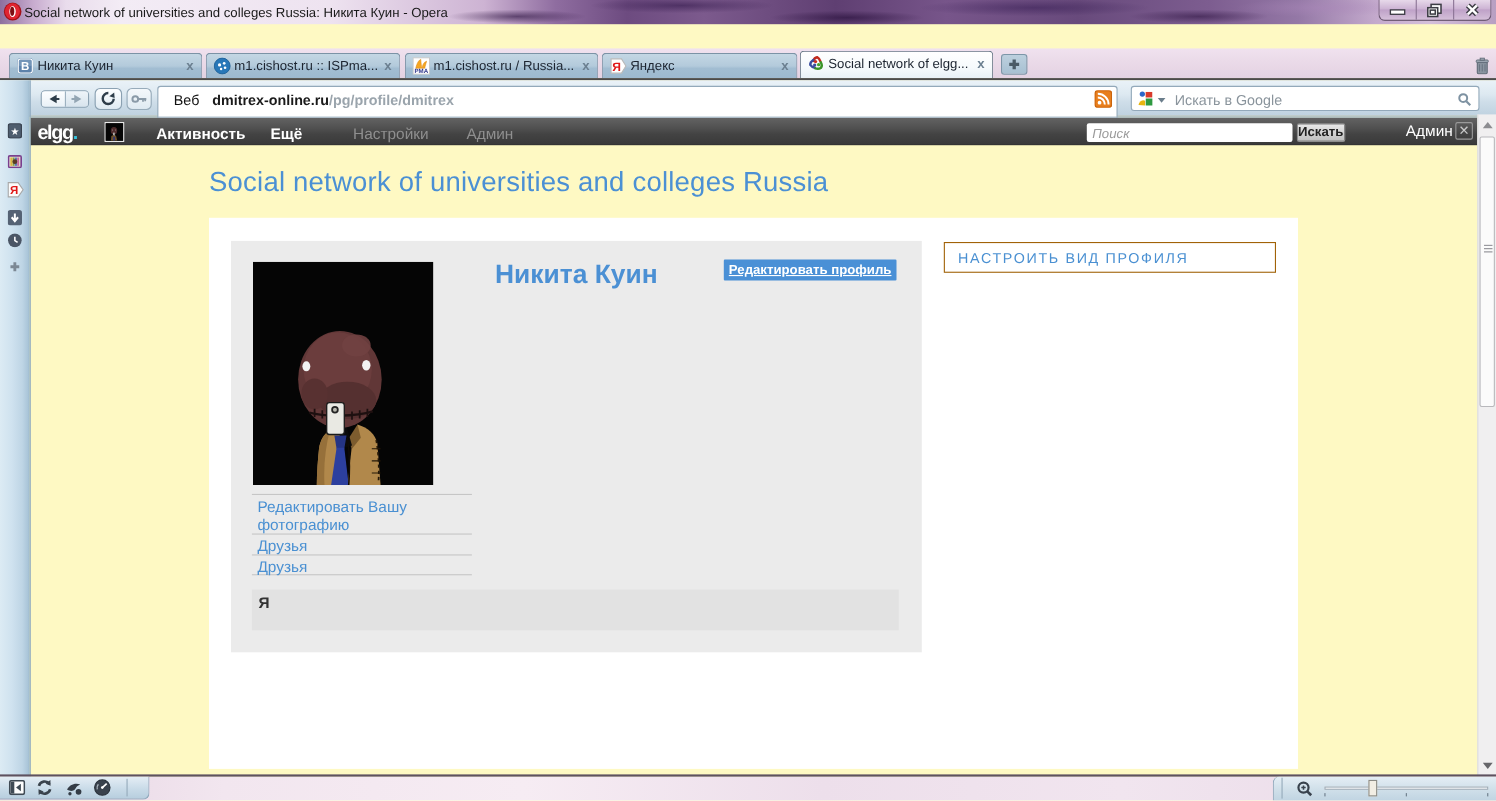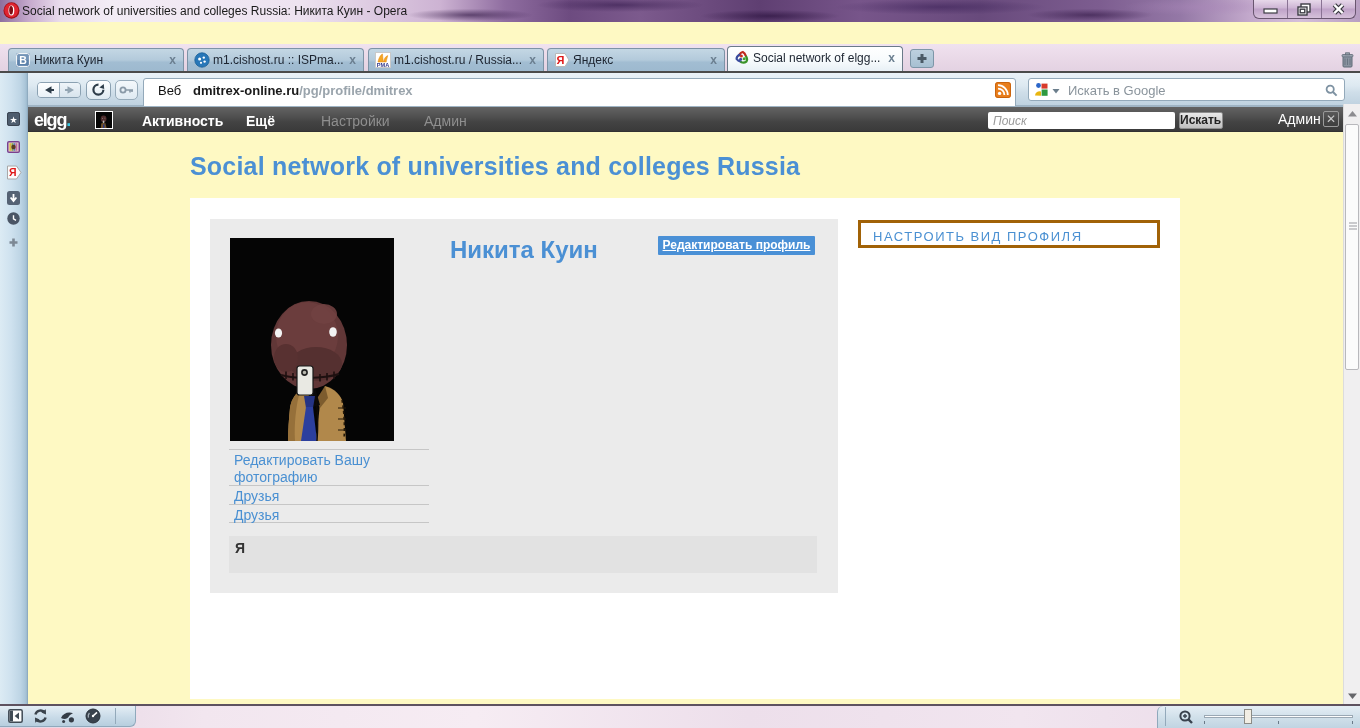--- a/index.html
+++ b/index.html
@@ -79,34 +79,34 @@
 #esearch { position:absolute; left:960px; top:5px; width:187px; height:17px; background:#fff; border-radius:2px; }
 #esearch span { position:absolute; left:5px; top:2px; font-size:12px; color:#9a9a9a;font-style:italic; }
 #ebtn { position:absolute; left:1151px; top:5px; width:44px; height:17px;
   background:linear-gradient(180deg,#e8e8e8,#bfbfbf); border:1px solid #8e8e8e; border-radius:2px;
   font-size:12px; font-weight:bold; color:#222; text-align:left; line-height:15px; }
 #elogout { position:absolute; left:1250px; top:4px; font-size:14px; color:#fff; }
 #exbox { position:absolute; left:1295px; top:4px; width:16px; height:16px; border:1px solid #9a9a9a;
   border-radius:2px; color:#c9c9c9; font-size:12px; text-align:center; line-height:14px; }
 
 
-#pagehead { left:190px; top:152px; font-size:25px; font-weight:bold; color:#4b90d4; letter-spacing:0.2px; }
+#pagehead { left:190px; top:152px; font-size:25px; font-weight:normal; color:#4b90d4; letter-spacing:0.2px; }
 #whitebox { left:190px; top:198px; width:990px; height:501px; background:#ffffff; }
 #panel { position:absolute; left:20px; top:21px; width:628px; height:374px; background:#ebebeb; }
 #dollav { position:absolute; left:20px; top:19px; width:164px; height:203px; }
 #pname { position:absolute; left:240px; top:17px; font-size:24px; font-weight:bold; color:#4b90d4; }
 #editbtn { position:absolute; left:448px; top:17px; width:157px; height:19px; background:#4a90d6;
   color:#fff; font-size:12px; font-weight:bold; text-align:center; line-height:19px; border-radius:1px;text-decoration:underline; }
 #plinks { position:absolute; left:19px; top:230px; width:200px; }
 #plinks .row { border-top:1px solid #c6c6c6; font-size:14px; color:#4a90d2; padding:2px 0 0 5px; line-height:17px; height:19px; }
 #plinks .row.two { height:36px; }
 #plinks .row.last { border-bottom:1px solid #c6c6c6; }
 #yabar { position:absolute; left:19px; top:317px; width:588px; height:37px; background:#e2e2e2; }
 #yabar b { position:absolute; left:6px; top:4px; font-size:14px; color:#333; }
-#profbox { left:858px; top:220px; width:302px; height:28px; background:#fff; border:3px solid #a16207; }
+#profbox { left:858px; top:220px; width:302px; height:28px; background:#fff; border:1px solid #a16207; }
 #profbox span { position:absolute; left:12px; top:6px; font-size:13px; color:#4a90d2; letter-spacing:1.5px; }
 
 
 #statusbar { left:0; top:704px; width:1360px; height:24px;
   background:linear-gradient(90deg,#e5d3e2 0%,#f2e6ef 15%,#f6ecf3 35%,#eddfeb 55%,#f1e5ef 75%,#e9d9e7 100%);
   border-top:2px solid #5e5260; }
 #sbleft { position:absolute; left:0; top:0; width:136px; height:21px;
   background:linear-gradient(180deg,#e5eef5 0%,#c9dbe8 55%,#b7cede 100%);
   border-right:1px solid #8fa9bc; border-bottom:1px solid #8fa9bc; border-radius:0 0 6px 0; }
 #sbright { position:absolute; left:1157px; top:0; width:203px; height:22px;

